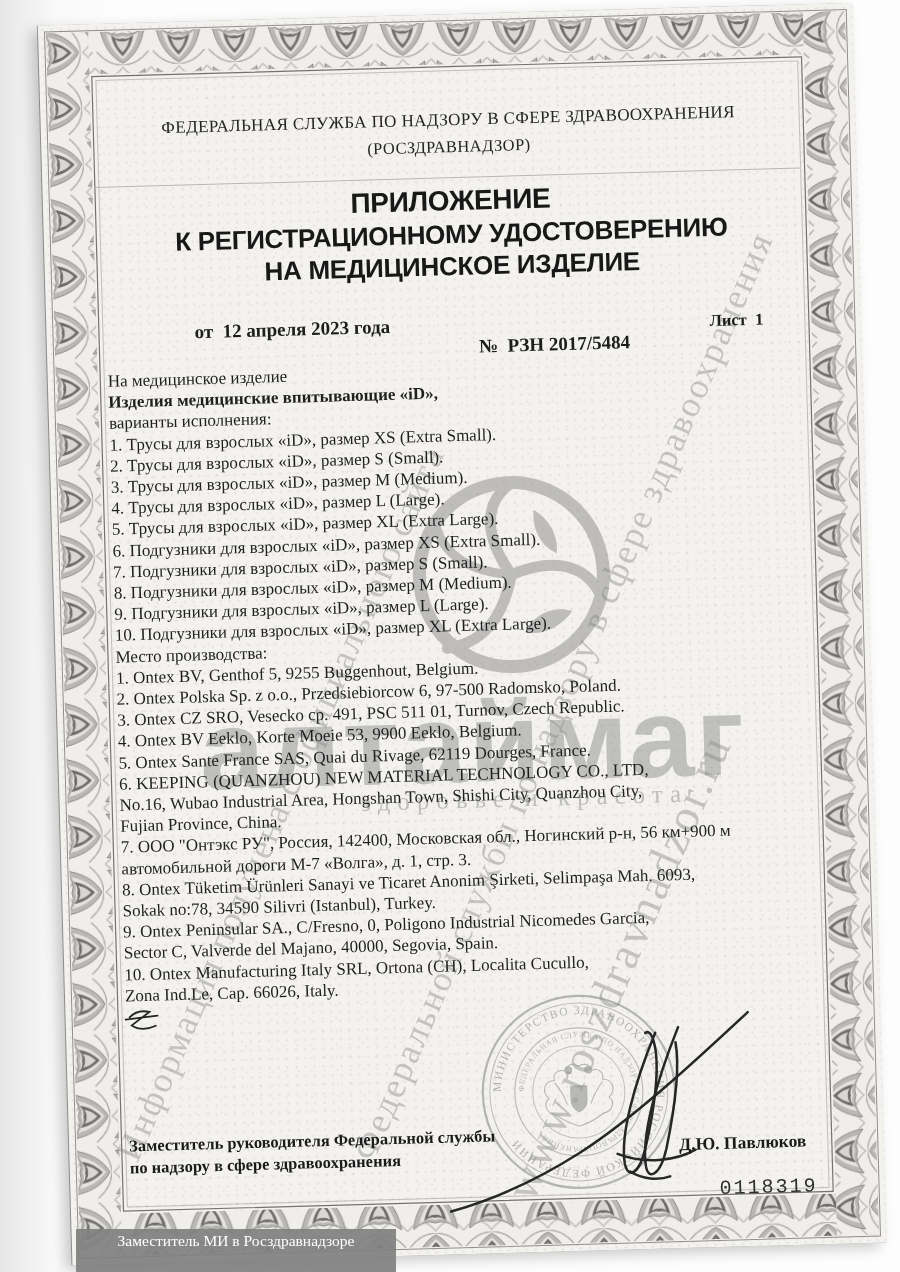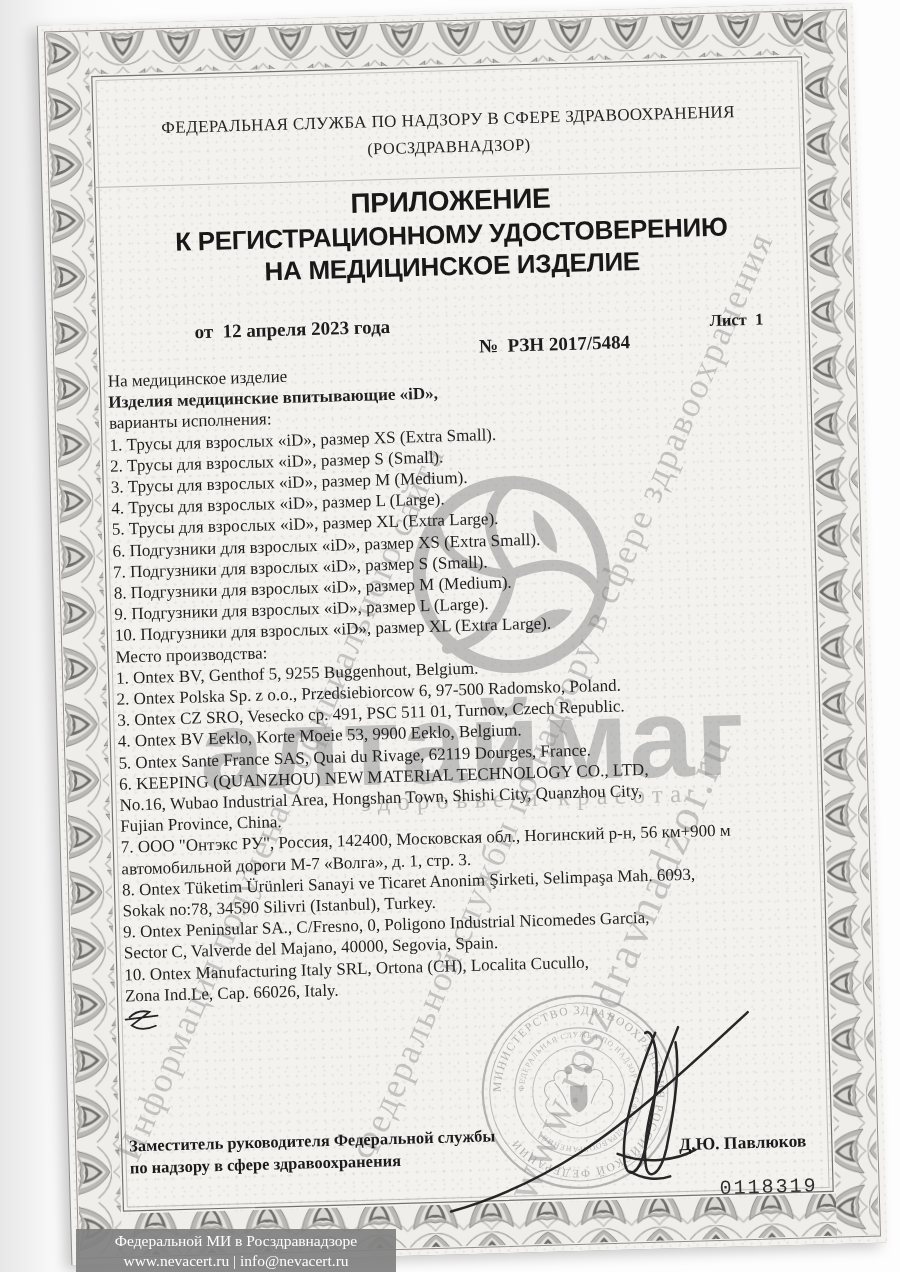--- a/index.html
+++ b/index.html
@@ -216,15 +216,14 @@
     <div class="role">
       <div>Заместитель руководителя Федеральной службы</div>
       <div>по надзору в сфере здравоохранения</div>
     </div>
     <div class="signer">Д.Ю. Павлюков</div>
     <div class="serial">0118319</div>
   </div>
 </div>
 
 <div class="badge">
-  <div>Федеральной МИ в Росздравнадзоре</div>
-  <div>www.nevacert.ru | info@nevacert.ru</div>
+  <div>Заместитель МИ в Росздравнадзоре</div>
 </div>
 
 </body></html>

